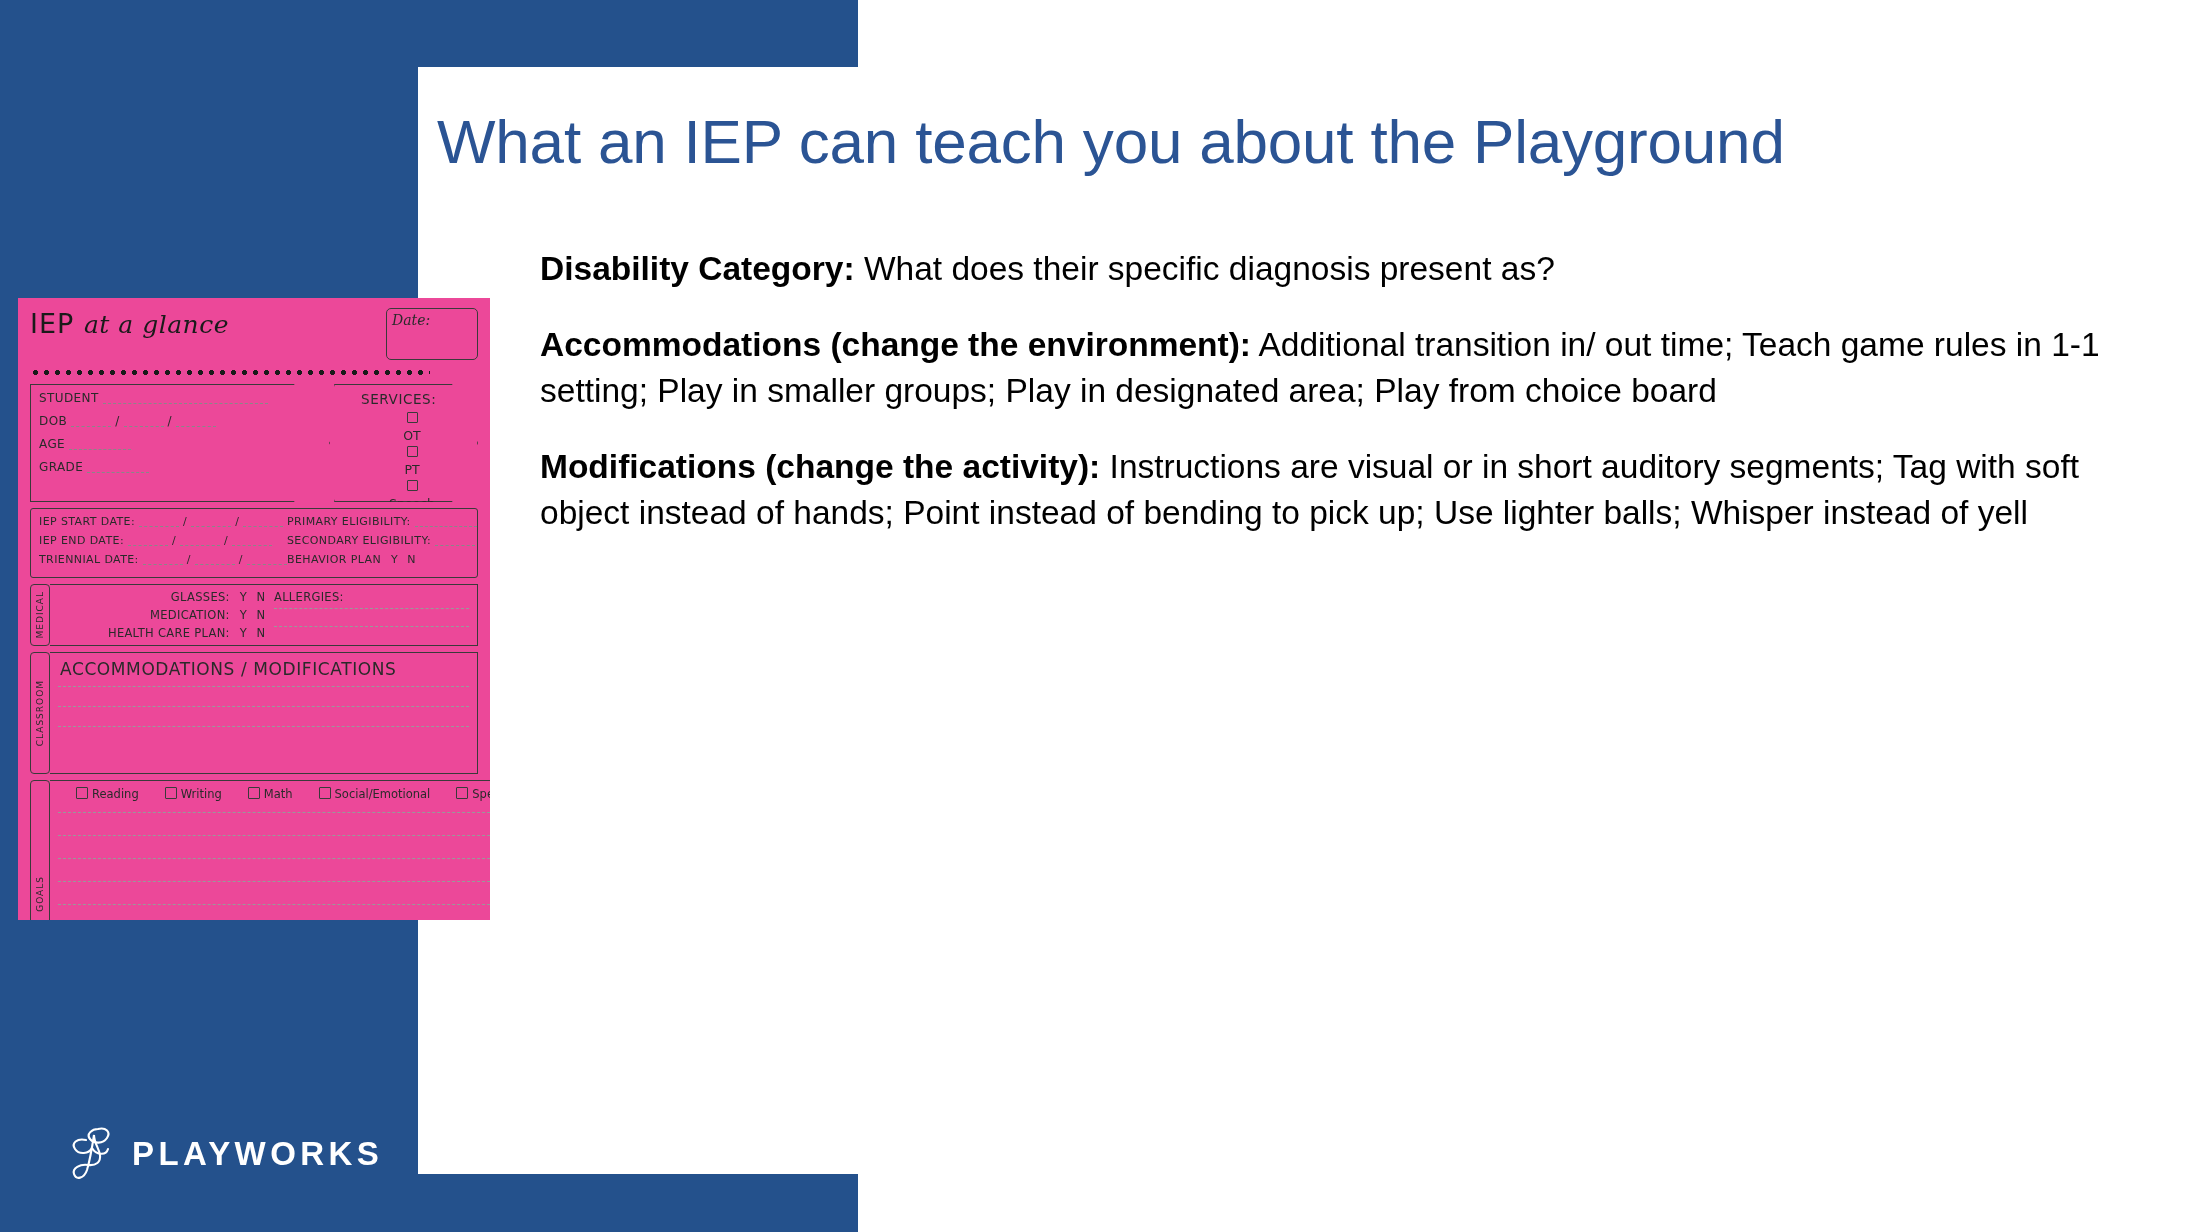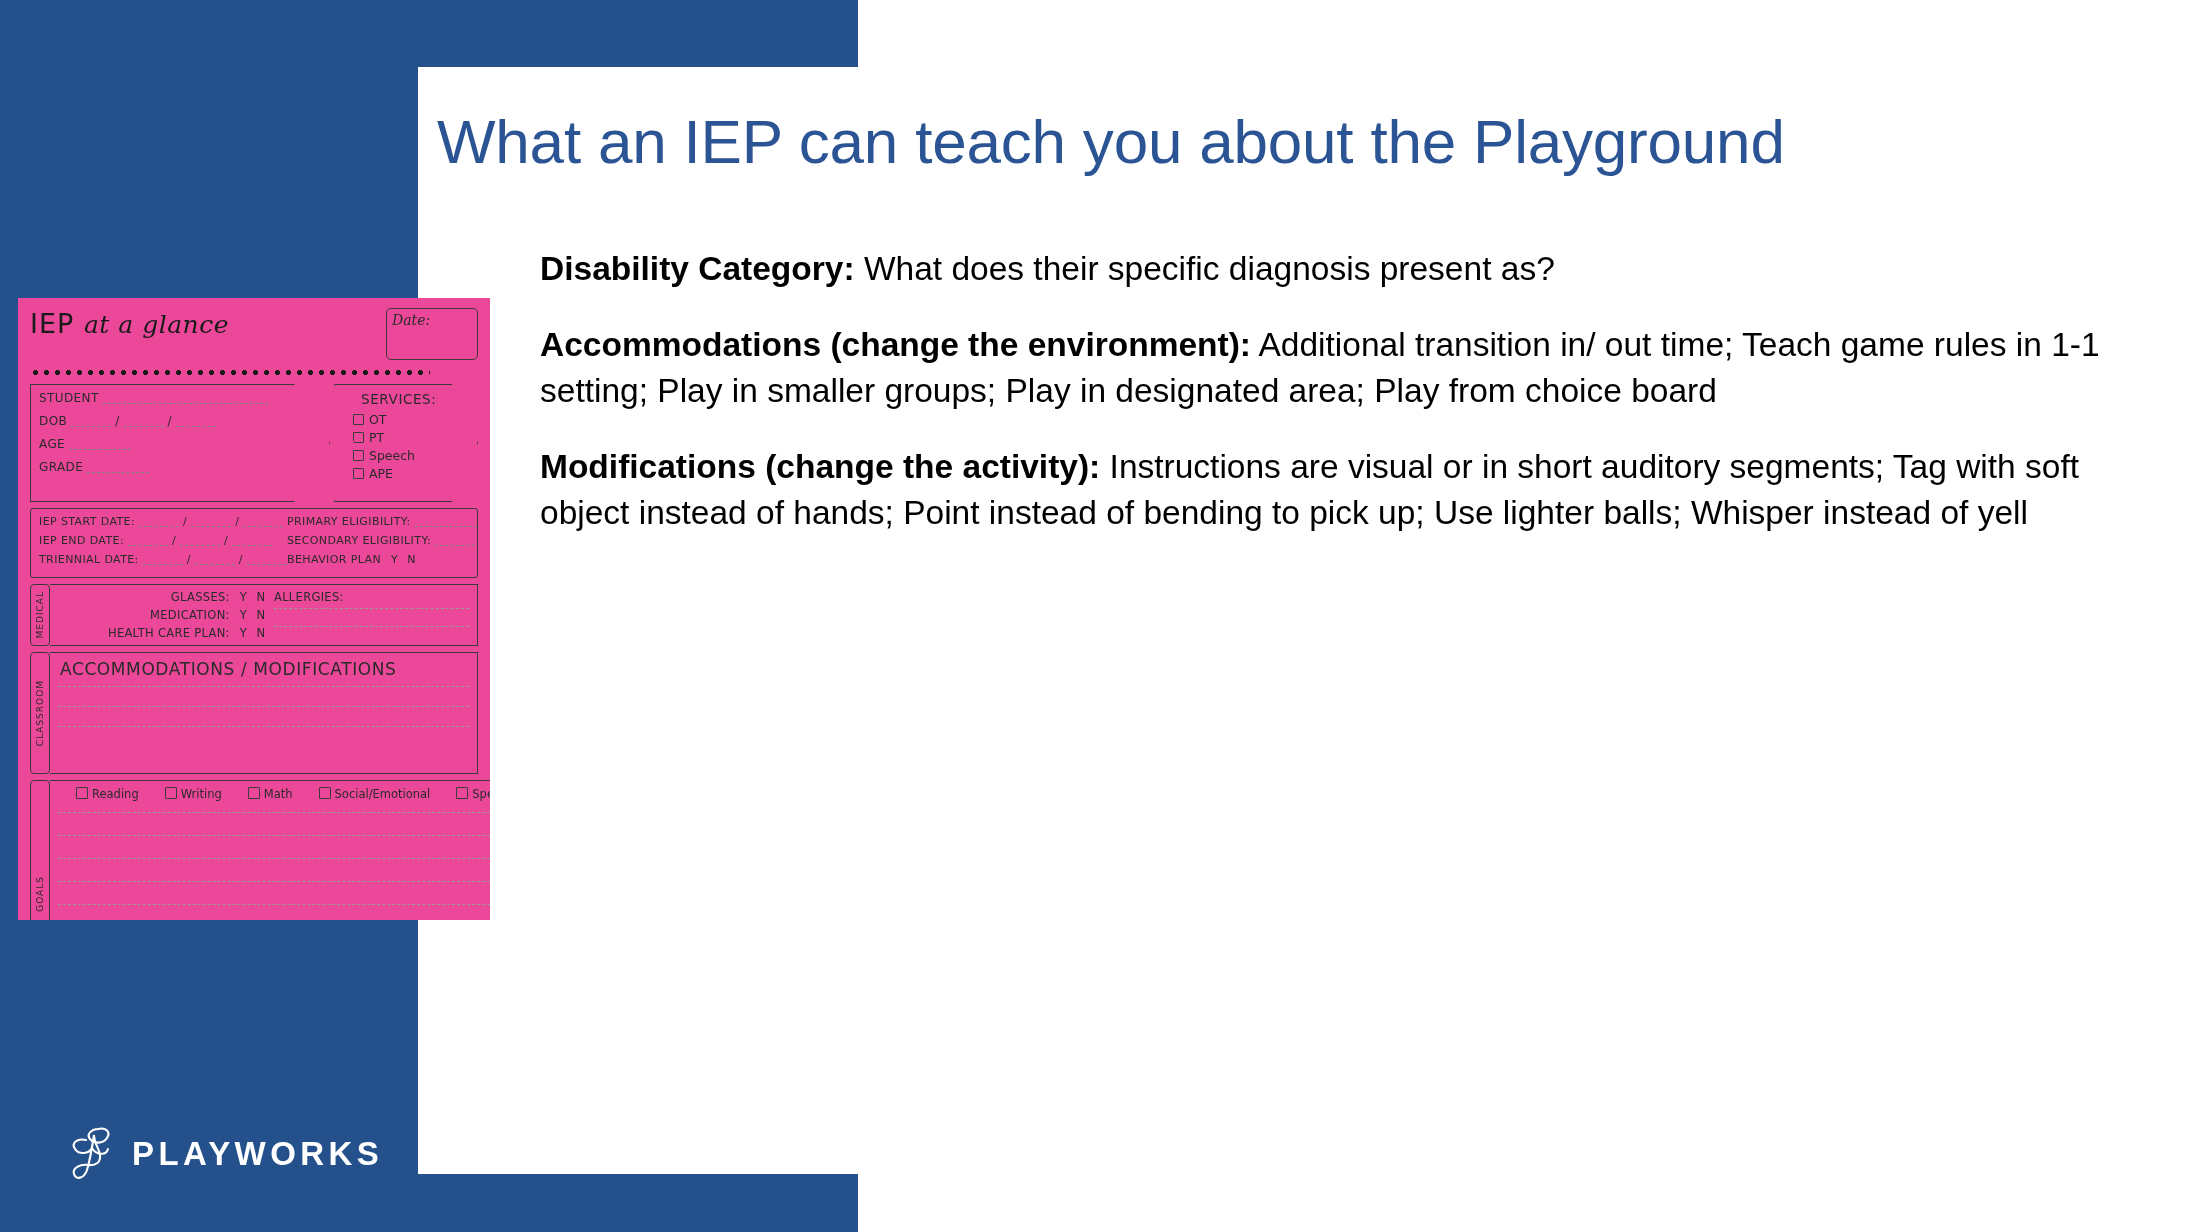--- a/index.html
+++ b/index.html
@@ -204,20 +204,21 @@
     font-size: 13.5px;
     letter-spacing: 0.6px;
     margin: 0 0 5px 8px;
   }
   .svc-item {
     display: flex;
     align-items: center;
     gap: 5px;
     font-size: 12.5px;
     margin-bottom: 3px;
+    flex-direction: column;
   }
   .cbox {
     width: 9px;
     height: 9px;
     border: 1.3px solid #3a3a3a;
     border-radius: 1px;
     flex: 0 0 auto;
   }
 
   .box {

